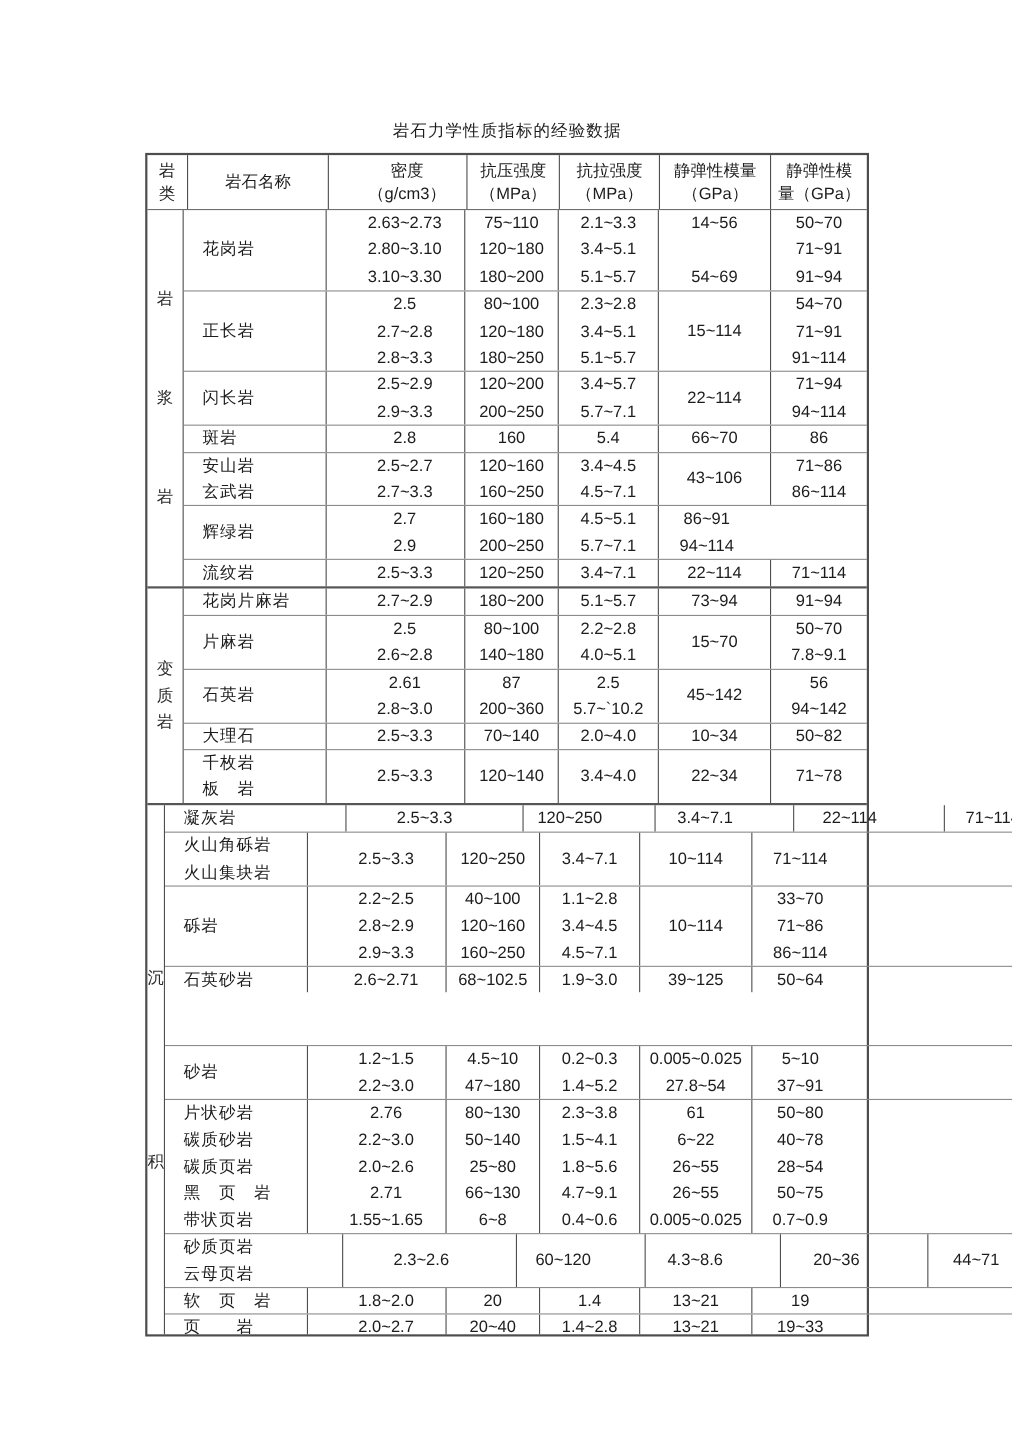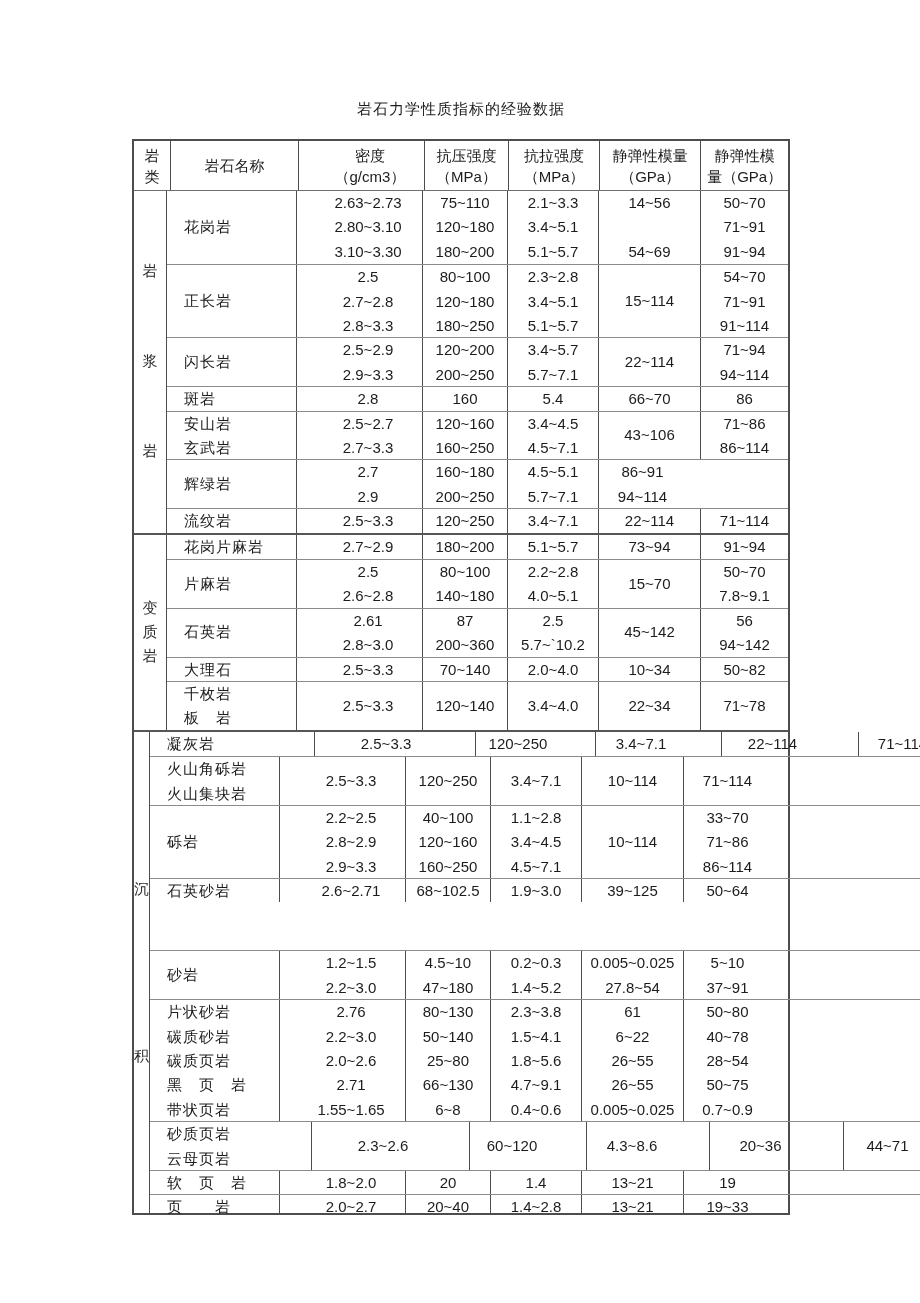--- a/index.html
+++ b/index.html
@@ -4,21 +4,21 @@
 <style>
   * { margin:0; padding:0; box-sizing:border-box; }
   html,body { background:#ffffff; }
   body {
     width:920px; height:1303px; position:relative; overflow:hidden;
     font-family:"Liberation Sans","DejaVu Sans",sans-serif;
     color:#1c1c1c;
     -webkit-font-smoothing:antialiased;
   }
   .doc-title {
-    position:absolute; top:100px; left:132px; width:658px;
+    position:absolute; top:110px; left:132px; width:658px;
     text-align:center; font-size:15px; letter-spacing:1px; color:#1c1c1c;
   }
   .rock-table {
     position:absolute; top:139px; left:132px; width:658px;
     border:2px solid #4d4d4d; background:#fff;
   }
   
   .thead { display:flex; height:50px; border-bottom:1px solid #6f6f6f; }
   .th {
     display:flex; flex-direction:column; justify-content:center; align-items:center;

